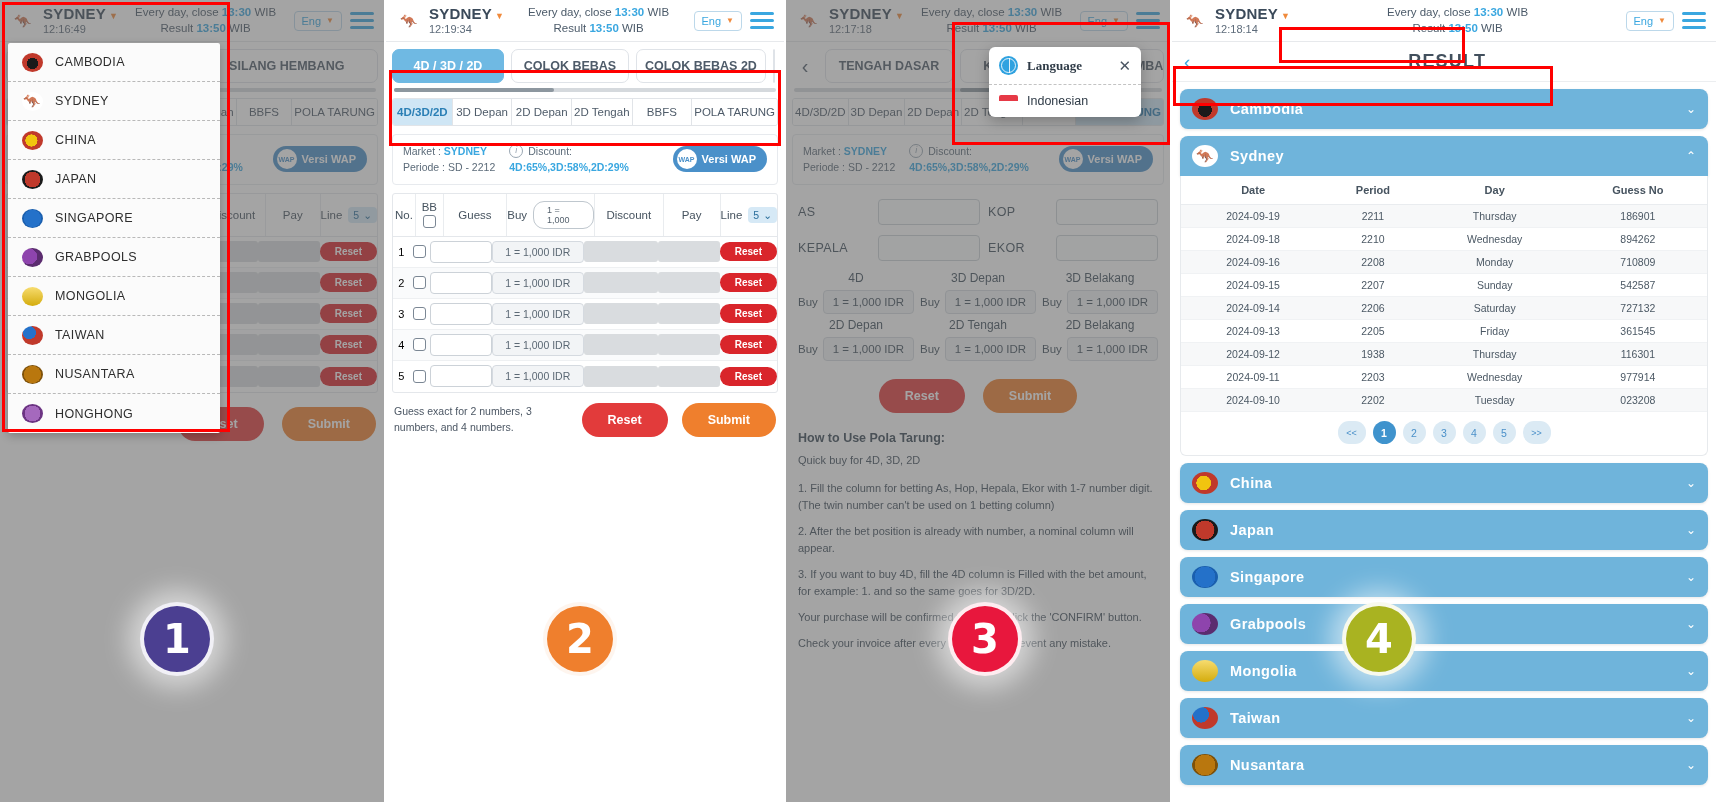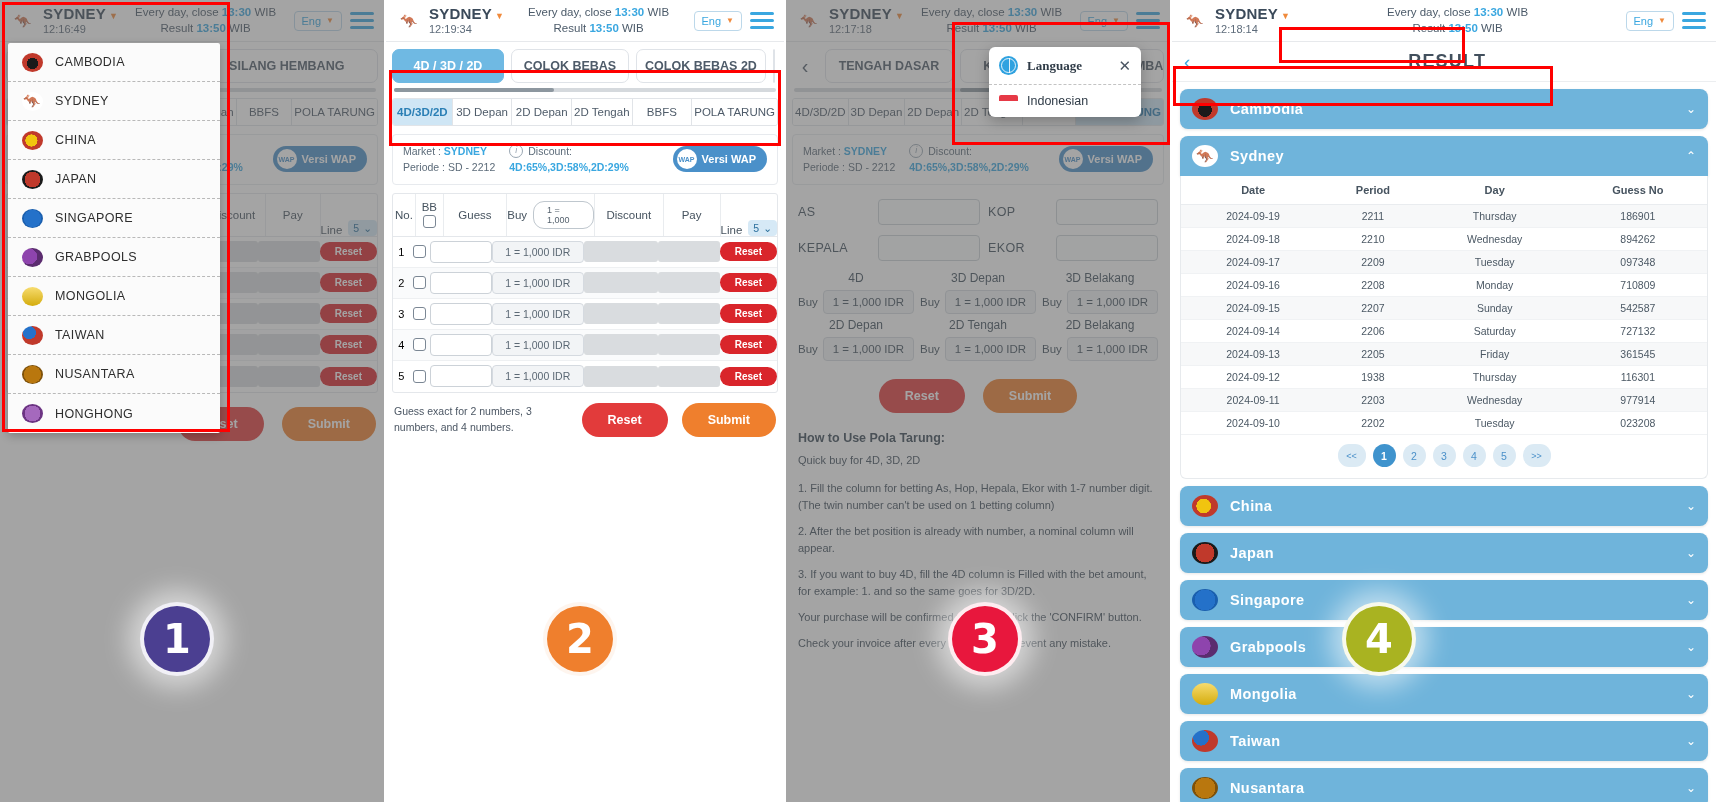--- a/index.html
+++ b/index.html
@@ -99,21 +99,21 @@
     width:20px;height:20px;border-radius:50%;background:#fff;color:#4a90c9;font-size:7px;
     display:flex;align-items:center;justify-content:center;font-weight:700;
   }
 
   
   .bettable{ margin:8px 6px 0 6px; border:1px solid #e4e7eb; border-radius:3px; overflow:hidden; font-size:11px;}
   .bt-head, .bt-row{ display:flex; align-items:center; }
   .bt-head{ border-bottom:1px solid #e4e7eb; min-height:42px; }
   .bt-head > div{ border-right:1px solid #e9ecef; display:flex; align-items:center; justify-content:center;
     height:42px; color:#46535f; font-size:11.5px; gap:6px; }
-  .bt-head > div:last-child{ border-right:none;align-items:flex-end; }
+  .bt-head > div:last-child{ border-right:none; }
   .bt-row{ border-bottom:1px solid #eef0f2; min-height:31px; }
   .bt-row:nth-child(even){ background:#fafbfc; }
   .bt-row:last-child{ border-bottom:none; }
   .bt-row > div{ display:flex; align-items:center; justify-content:center; }
   .c-no{ width:28px; } .c-bb{ width:34px; } .c-guess{ width:78px; }
   .c-buy{ width:108px; } .c-disc{ width:84px; } .c-pay{ width:70px; } .c-line{ flex:1; }
   .chk{ width:13px;height:13px;border:1.4px solid #7b8794;border-radius:3px;background:#fff;cursor:pointer;display:block;}
   .bbhead{ flex-direction:column; gap:2px !important; }
   .inp{ width:62px;height:22px;border:1px solid #ccd2d8;border-radius:4px;background:#fff; }
   .buychip{
@@ -898,26 +898,20 @@
                   <td>2024-09-19</td>
                   <td>2211</td>
                   <td>Thursday</td>
                   <td>186901</td>
                 </tr>
                 <tr>
                   <td>2024-09-18</td>
                   <td>2210</td>
                   <td>Wednesday</td>
                   <td>894262</td>
-                </tr>
-                <tr>
-                  <td>2024-09-17</td>
-                  <td>2209</td>
-                  <td>Tuesday</td>
-                  <td>097348</td>
                 </tr>
                 <tr>
                   <td>2024-09-16</td>
                   <td>2208</td>
                   <td>Monday</td>
                   <td>710809</td>
                 </tr>
                 <tr>
                   <td>2024-09-15</td>
                   <td>2207</td>

